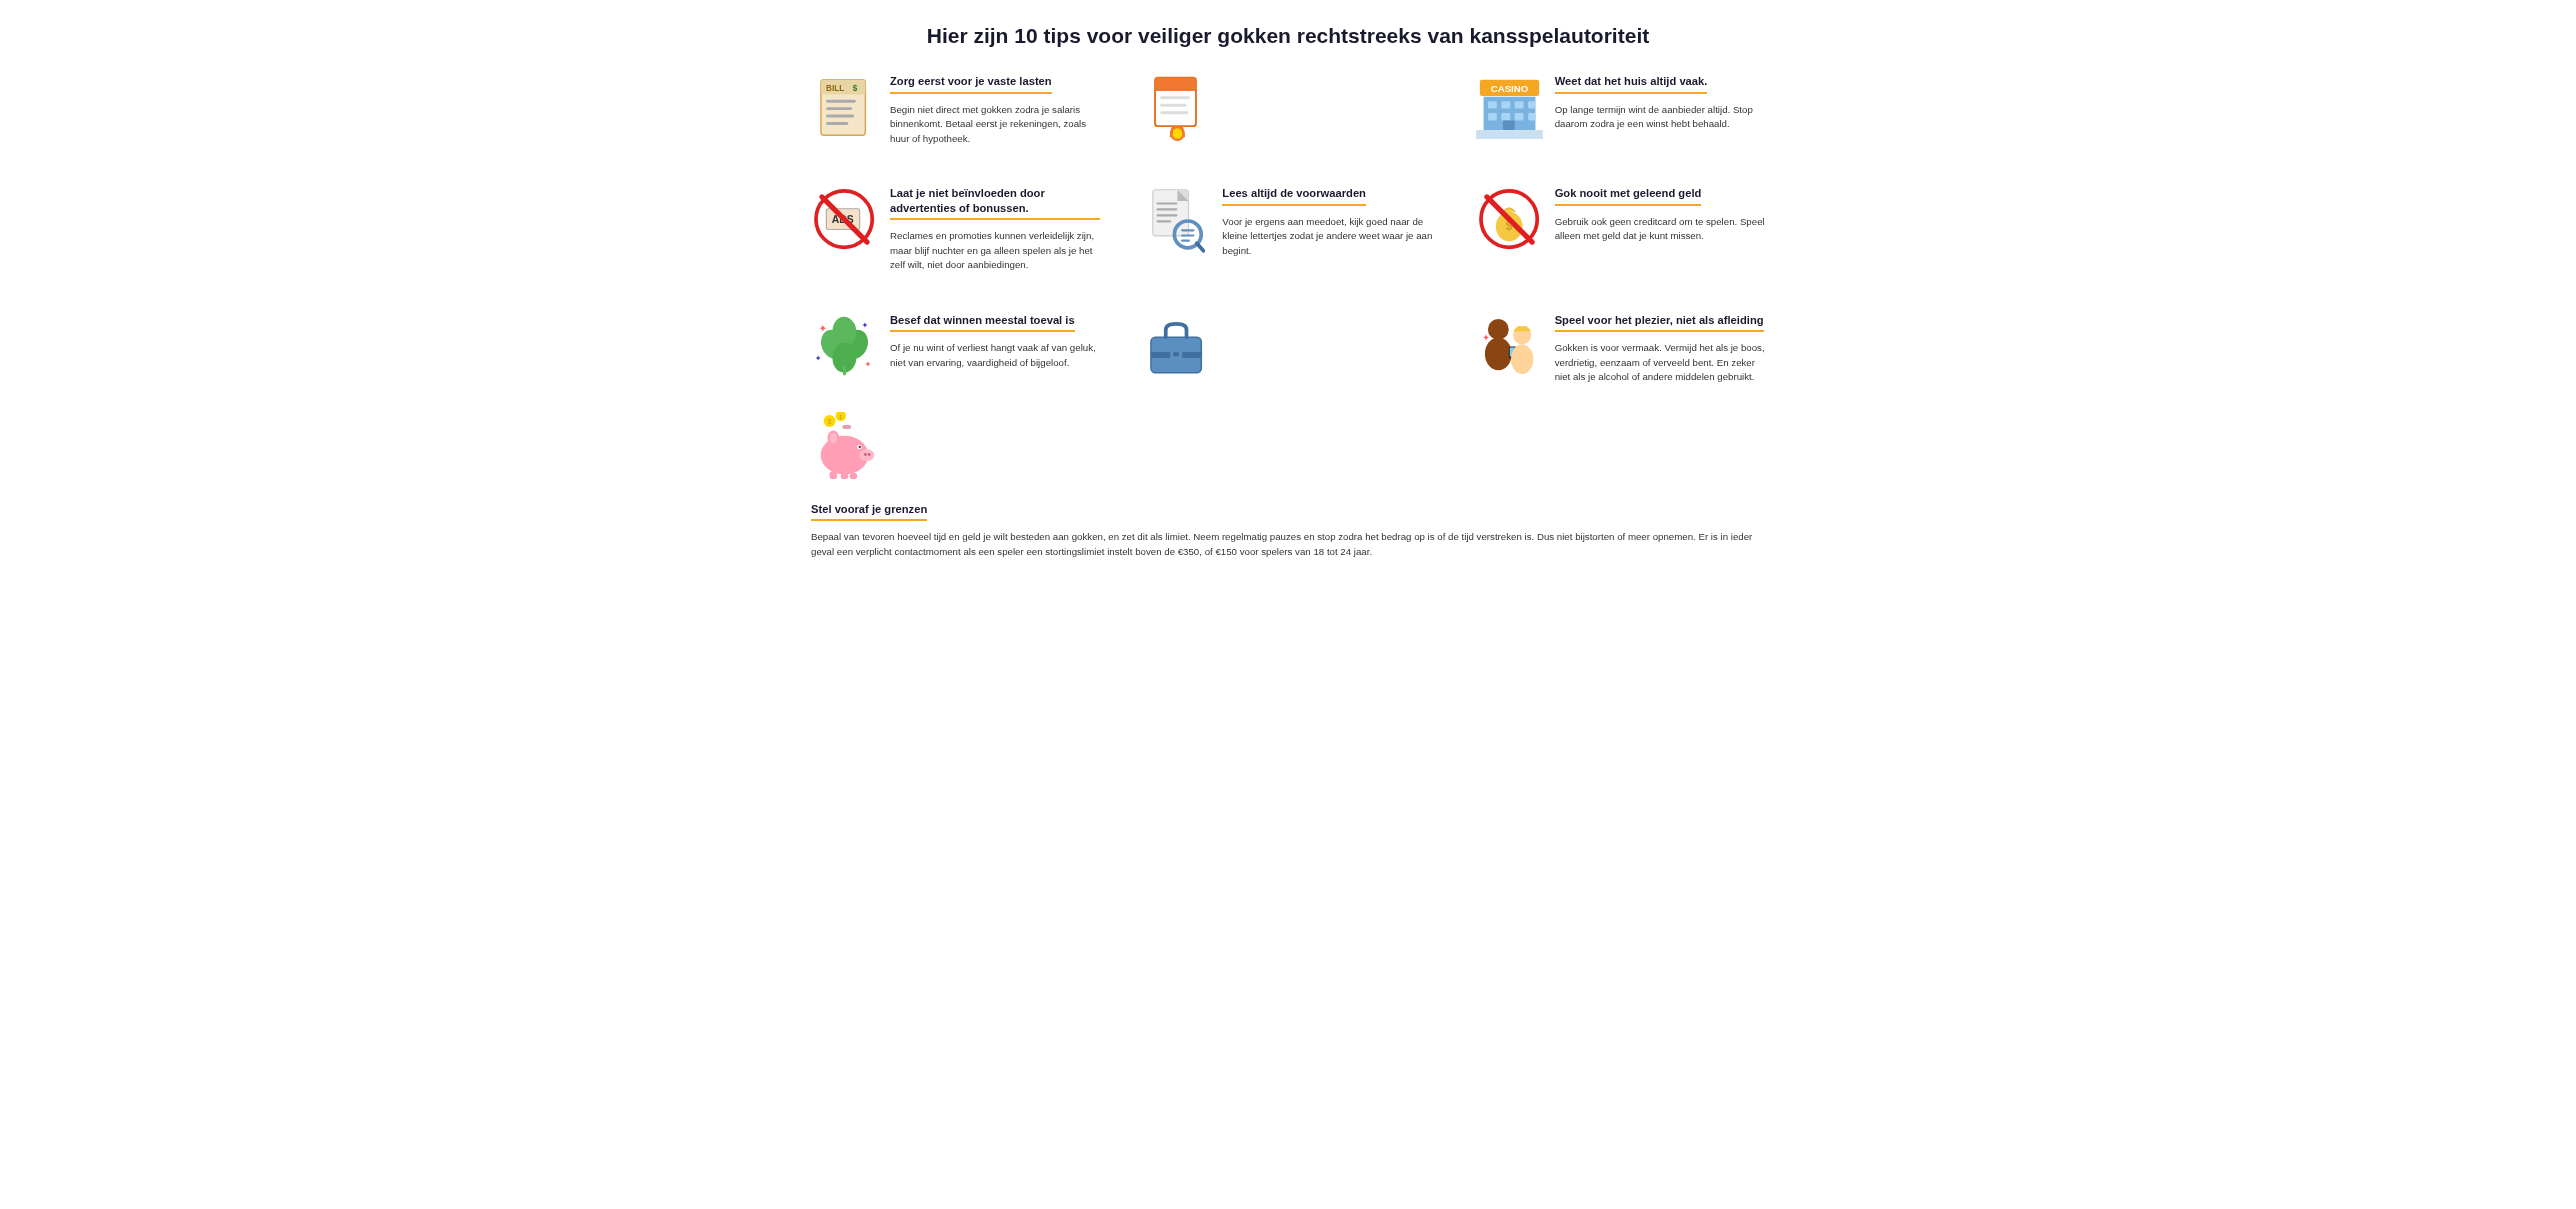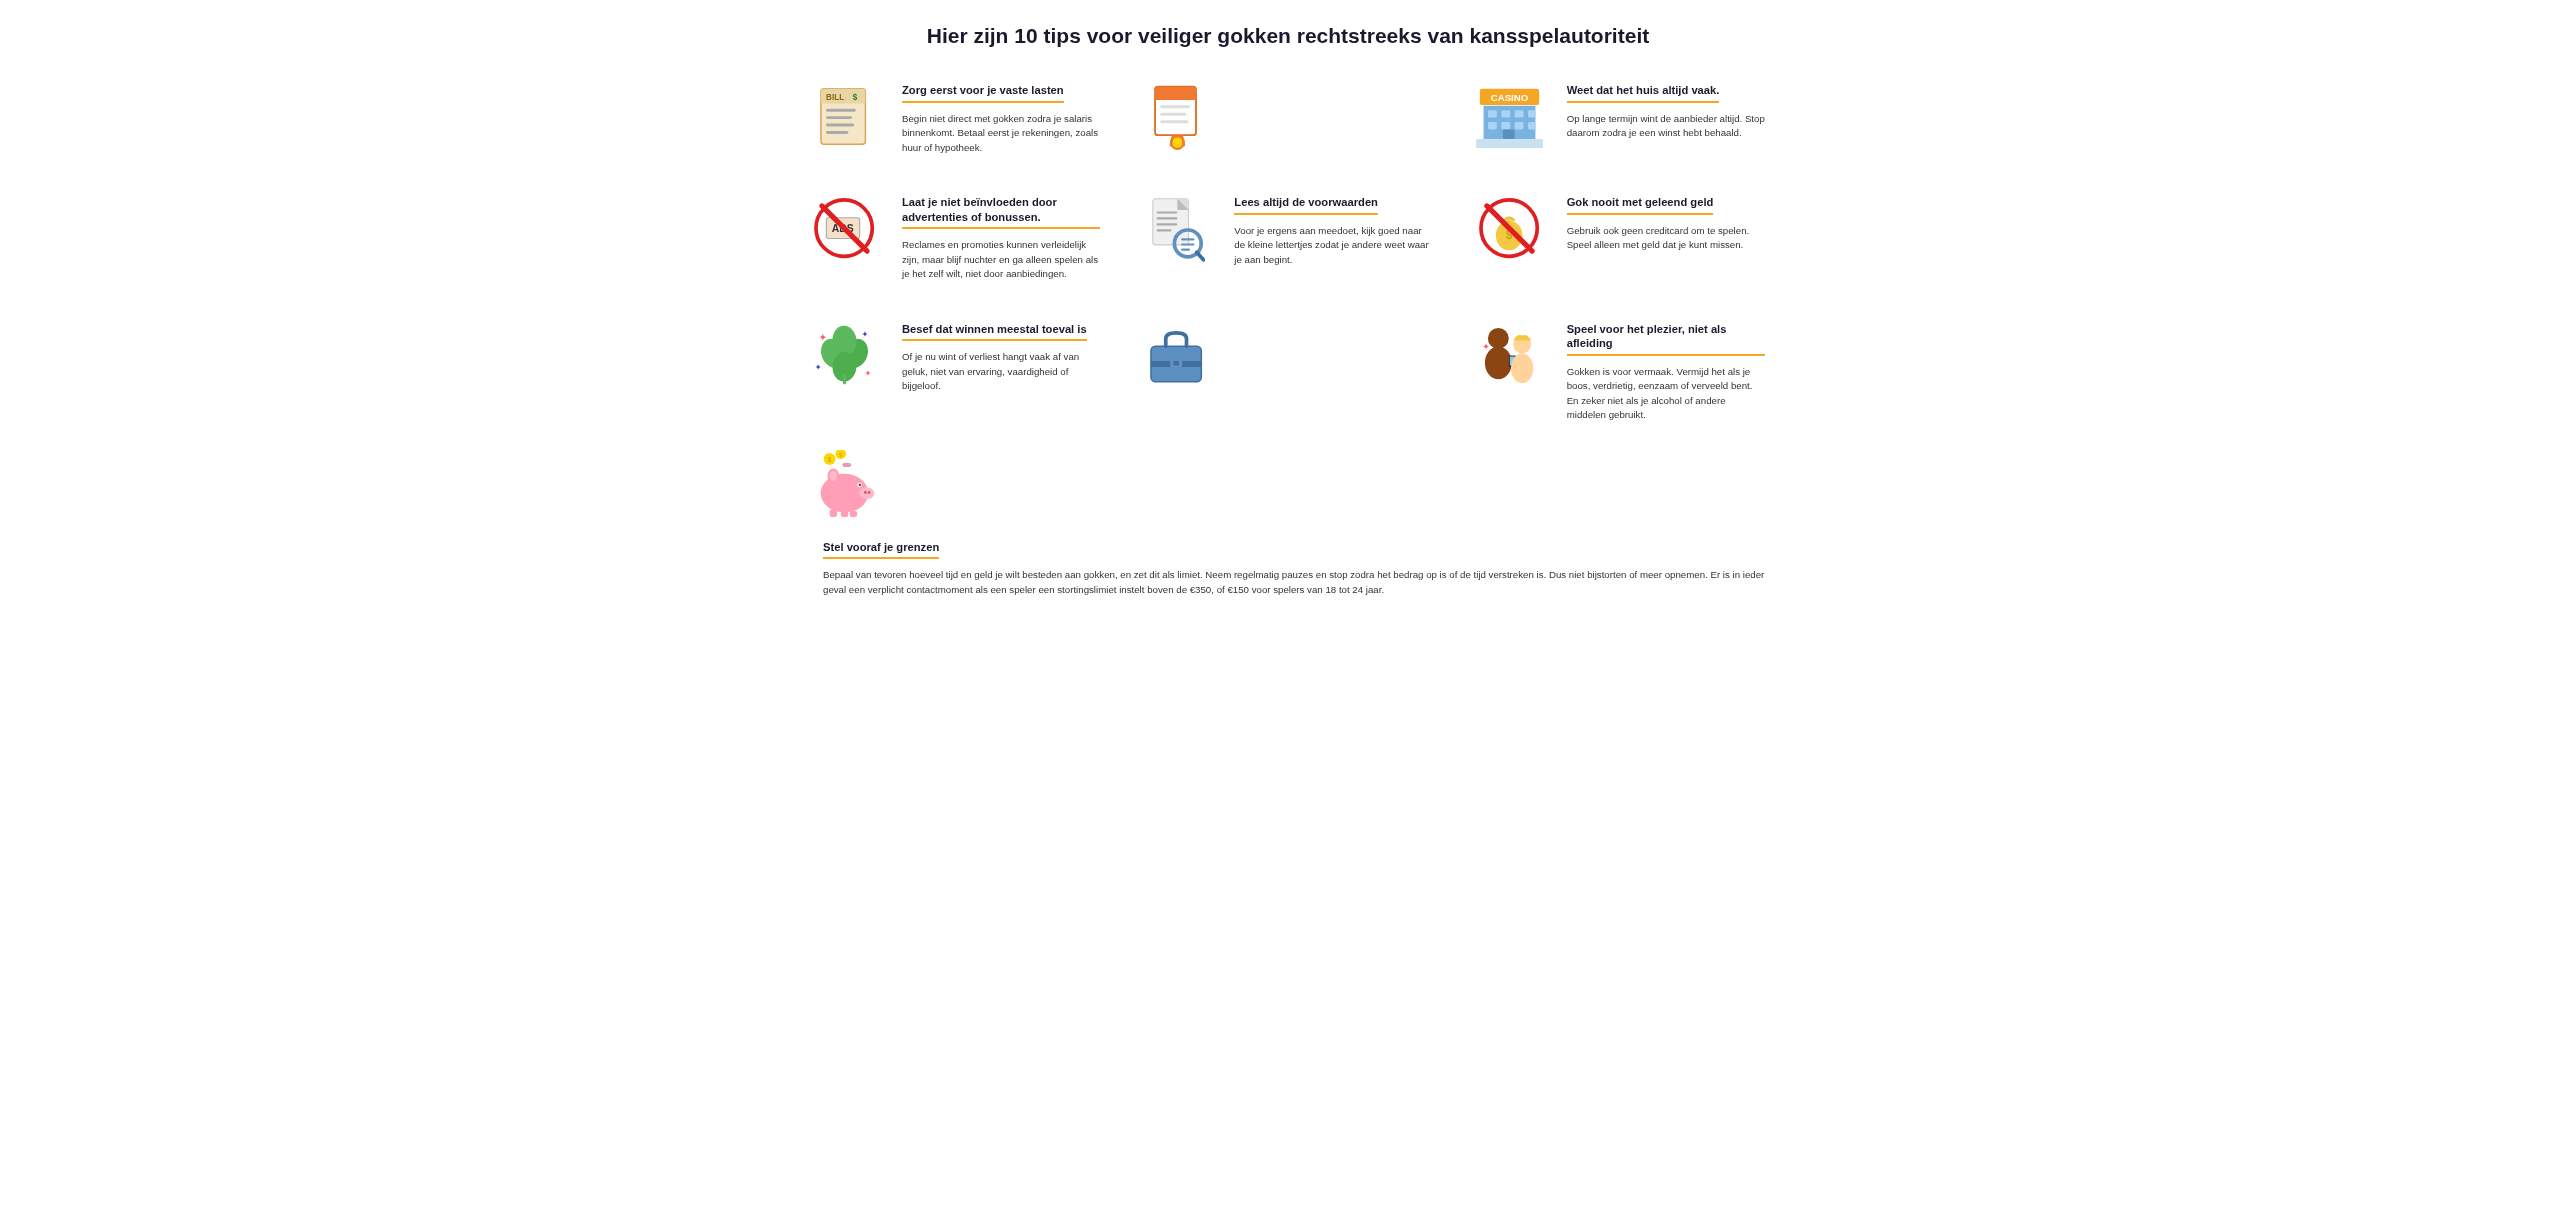--- a/index.html
+++ b/index.html
@@ -8,21 +8,21 @@
       font-family: Arial, sans-serif;
       padding: 22.4px 30px;
       max-width: 1044px;
       margin: 0 auto;
     }
     .main-title {
       text-align: center;
       font-size: 21px;
       font-weight: 900;
       color: #1a1a2e;
-      margin-bottom: 20px;
+      margin-bottom: 11px;
       line-height: 1.3;
     }
     .grid {
       display: grid;
       grid-template-columns: 1fr 1fr 1fr;
       gap: 13px;
     }
     .tip-item {
       display: flex;
       flex-direction: row;
@@ -33,21 +33,20 @@
     .tip-icon {
       flex-shrink: 0;
       width: 67px;
       height: 67px;
       display: flex;
       align-items: center;
       justify-content: center;
     }
     .tip-content {
       flex: 1;
-      margin-left: 12px;
     }
     .tip-title {
       font-size: 11.2px;
       font-weight: 800;
       color: #1a1a2e;
       margin-bottom: 4.5px;
       line-height: 1.3;
       border-bottom: 2.2px solid #f5a623;
       padding-bottom: 3px;
       display: inline-block;

